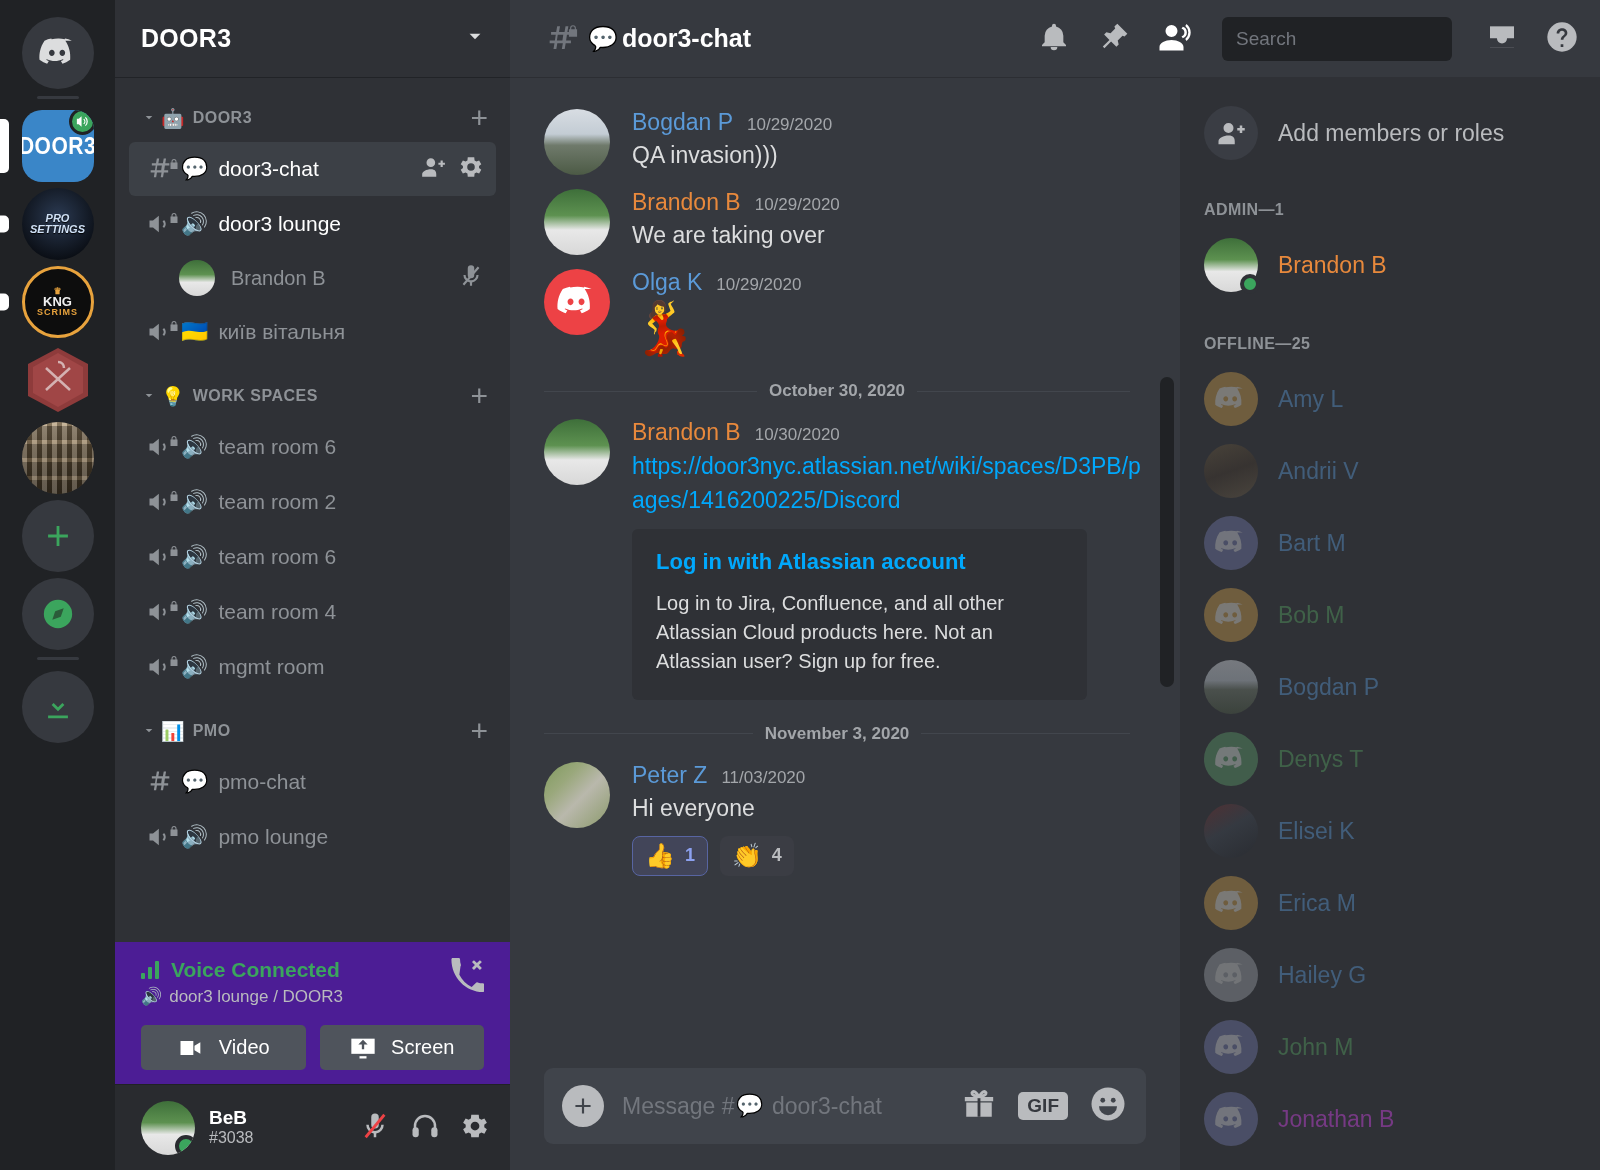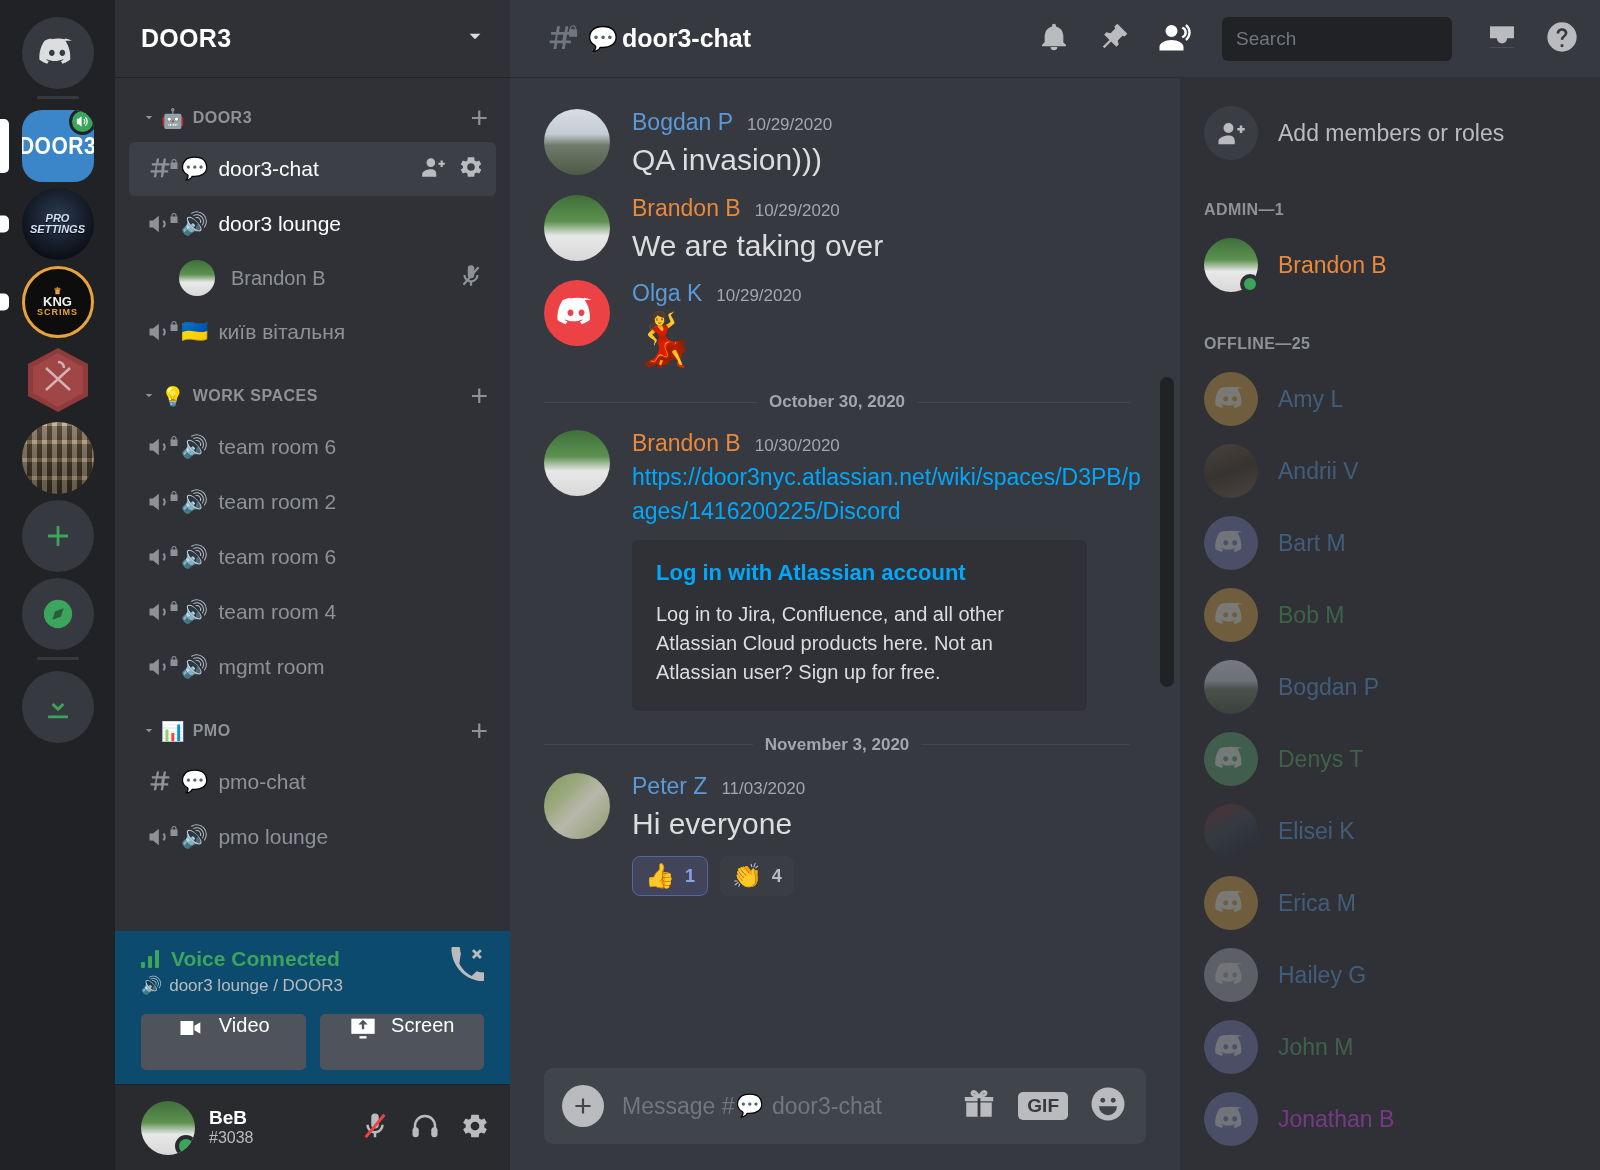--- a/index.html
+++ b/index.html
@@ -85,27 +85,27 @@
   .chan.active .cname { color:#fff; font-weight:500; }
   .chan .acts { display:flex; align-items:center; gap:12px; }
 
   .voice-user { display:flex; align-items:center; height:52px; margin:0 14px 0 52px;
      padding:0 12px; border-radius:6px; cursor:pointer; }
   .voice-user .av { width:36px; height:36px; border-radius:50%; flex:0 0 36px;
      margin-right:16px; overflow:hidden; }
   .voice-user .vname { font-size:20px; color:#8e9297; flex:1 1 auto; }
 
   
-  .voicepanel { background:#0c4a6e; padding:16px 26px 14px 26px; flex:0 0 auto; }
+  .voicepanel { background:#4c1d95; padding:16px 26px 14px 26px; flex:0 0 auto; }
   .vp-top { display:flex; align-items:flex-start; justify-content:space-between; }
   .vp-status { color:#3ba55d; font-size:21px; font-weight:bold; display:flex; align-items:center; gap:8px; }
   .vp-sub { color:#b9bbbe; font-size:17px; margin-top:4px; display:flex; align-items:center; gap:7px; }
   .vp-btns { display:flex; gap:14px; margin-top:18px; }
-  .vp-btn { flex:1 1 0; height:56px; background:#4f545c; border-radius:5px; color:#fff;
-     display:flex; justify-content:center; gap:14px;
+  .vp-btn { flex:1 1 0; height:45px; background:#4f545c; border-radius:5px; color:#fff;
+     display:flex; align-items:center; justify-content:center; gap:14px;
      font-size:20px; font-weight:500; cursor:pointer; }
 
   
   .userpanel { height:86px; flex:0 0 86px; background:#292b2f; display:flex; align-items:center;
      padding:0 20px 0 26px; border-top:1px solid #202225; }
   .up-av { position:relative; width:54px; height:54px; border-radius:50%; flex:0 0 54px;
      margin-right:14px; overflow:hidden; }
   .up-dot { position:absolute; right:-2px; bottom:-2px; width:22px; height:22px; border-radius:50%;
      background:#3ba55d; border:4px solid #292b2f; }
   .up-names { flex:1 1 auto; line-height:1.15; }
@@ -137,21 +137,21 @@
 
   .msg { display:flex; padding:14px 20px 0 34px; }
   .msg .mav { width:66px; height:66px; border-radius:50%; flex:0 0 66px; margin-right:22px;
      overflow:hidden; }
   .msg .mbody { flex:1 1 auto; min-width:0; }
   .mhead { display:flex; align-items:baseline; gap:14px; }
   .mauthor { font-size:23px; font-weight:500; }
   .mauthor.blue { color:#5b9ad8; }
   .mauthor.orange { color:#e8893c; }
   .mtime { color:#a3a6aa; font-size:17px; }
-  .mtext { color:#dcddde; font-size:30px; line-height:1.35; margin-top:4px;
+  .mtext { color:#dcddde; font-size:23px; line-height:1.35; margin-top:4px;
      word-wrap:break-word; }
   .mtext.emoji-only { font-size:52px; line-height:1.1; }
   .mlink { color:#00a8fc; font-size:23px; line-height:1.45; margin-top:4px;
      word-break:break-all; cursor:pointer; max-width:600px; display:block; }
 
   .divider { display:flex; align-items:center; margin:24px 34px 4px 34px; }
   .divider .ln { flex:1 1 auto; height:1px; background:#42464d; }
   .divider .dt { color:#a3a6aa; font-size:17px; font-weight:600; padding:0 12px; }
 
   .embed { background:#2f3136; border-radius:6px; padding:20px 24px 24px 24px;

